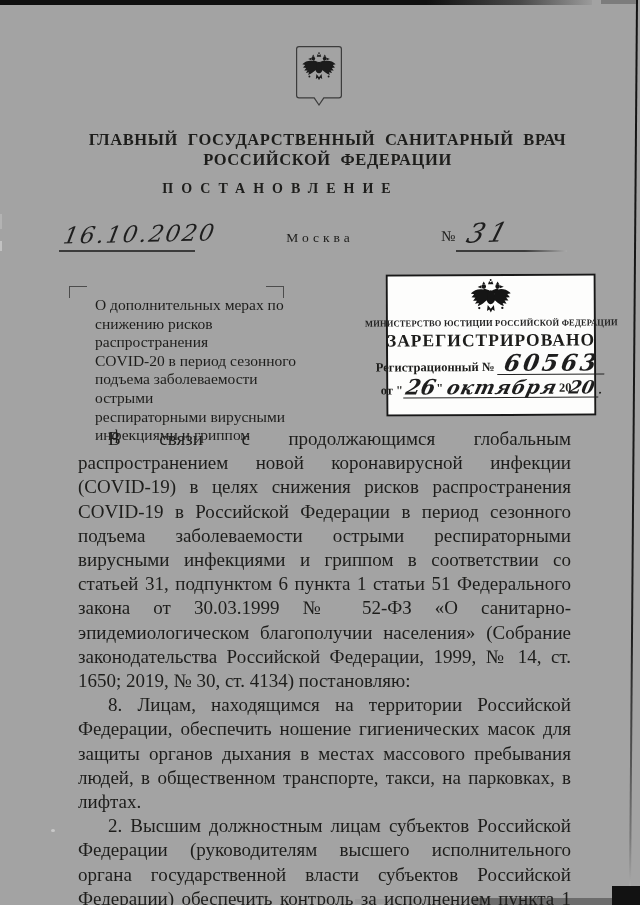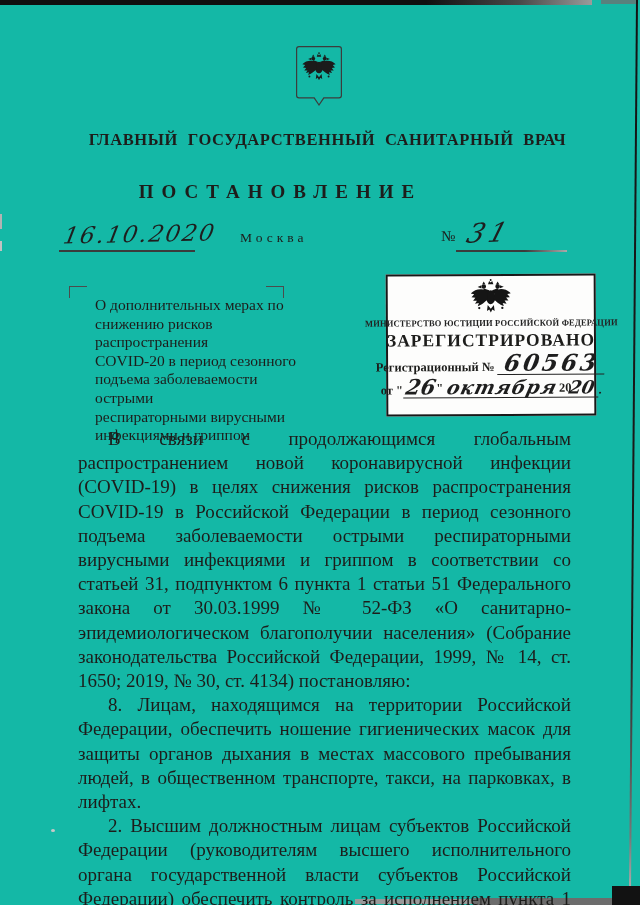--- a/index.html
+++ b/index.html
@@ -1,17 +1,17 @@
 <!DOCTYPE html>
 <html><head>
 <meta charset="utf-8">
 <style>
   html,body{margin:0;padding:0;background:#e8e8e8;}
   .page{
-    position:relative;width:640px;height:905px;background:#14b8a6;
+    position:relative;width:640px;height:905px;background:#a3a3a3;
     font-family:"Liberation Serif","DejaVu Serif",serif;color:#1d1d1b;
     overflow:hidden;margin:0 auto;
   }
   
   .art-top{position:absolute;left:0;top:0;width:592px;height:5px;
     background:linear-gradient(90deg,#101010 0%,#101010 72%,#4a4a4a 88%,#9b9b9b 100%);}
   .art-top2{position:absolute;left:601px;top:0;width:37px;height:4px;background:#6f6f6f;opacity:.75;}
   .art-right{position:absolute;left:636px;top:0;width:2.4px;height:910px;
     background:linear-gradient(180deg,#131313 0%,#1c1c1c 70%,#777 92%,#c2c2c2 100%);
     transform:rotate(0.45deg);transform-origin:top left;}
@@ -20,27 +20,27 @@
   .art-corner{position:absolute;left:612px;top:886px;width:28px;height:19px;background:#121212;}
   .art-speck1{position:absolute;left:0;top:214px;width:2px;height:15px;background:#b3b3b3;}
   .art-speck2{position:absolute;left:0;top:241px;width:2px;height:10px;background:#c2c2c2;}
   .art-speck3{position:absolute;left:51px;top:829px;width:4px;height:3px;background:#c8c8c8;border-radius:50%;}
   
   .emblem{position:absolute;left:295px;top:45px;width:48px;height:64px;color:#1b1b1b;}
   
   .authority{position:absolute;left:0;top:130px;width:640px;padding-left:15px;box-sizing:border-box;
     text-align:center;font-weight:bold;font-size:16.5px;line-height:20px;letter-spacing:.6px;word-spacing:5px;}
   .doctype{position:absolute;left:0;top:181px;width:553px;padding-left:8px;box-sizing:border-box;
-    text-align:center;font-weight:bold;font-size:19px;letter-spacing:8px;}
+    text-align:center;font-weight:bold;font-size:14px;letter-spacing:8px;}
   
   .hw{font-family:"DejaVu Serif","Liberation Serif",serif;font-style:italic;display:inline-block;color:#1e1e1e;}
   .meta-date{position:absolute;left:64px;top:221px;font-size:23px;letter-spacing:2px;
     transform:skewX(-12deg) rotate(-1.2deg);}
   .u-date{position:absolute;left:59px;top:250px;width:136px;height:1.6px;background:#3b3b3b;}
-  .meta-city{position:absolute;left:240px;top:230px;width:160px;
+  .meta-city{position:absolute;left:240px;top:230px;width:160px;text-align:center;
     font-size:13.5px;letter-spacing:4px;}
   .meta-no{position:absolute;left:441px;top:228px;font-size:15px;}
   .meta-num{position:absolute;left:468px;top:217px;font-size:27px;letter-spacing:4px;
     transform:skewX(-18deg) rotate(-2deg);}
   .u-num{position:absolute;left:456px;top:250px;width:111px;height:1.6px;
     background:linear-gradient(90deg,#3b3b3b 0%,#3b3b3b 62%,#a9a9a9 100%);}
   
   .corner-tl{position:absolute;left:69px;top:286px;width:17px;height:11px;
     border-left:1.6px solid #4c4c4c;border-top:1.6px solid #4c4c4c;}
   .corner-tr{position:absolute;left:266px;top:286px;width:17px;height:11px;
@@ -107,20 +107,21 @@
   <div class="art-speck2"></div>
   <div class="art-speck3"></div>
 
   <svg class="emblem" viewBox="0 0 120 160">
     <path d="M10 4 H110 Q116 4 116 10 V126 Q116 132 110 132 H72 L60 150 L48 132 H10 Q4 132 4 126 V10 Q4 4 10 4 Z" fill="none" stroke="#3c3c3c" stroke-width="3"></path>
     <use href="#eagle" x="12" y="14" width="96" height="88"></use>
   </svg>
 
   <div class="authority">
     <div>ГЛАВНЫЙ ГОСУДАРСТВЕННЫЙ САНИТАРНЫЙ ВРАЧ</div>
+    <div>РОССИЙСКОЙ ФЕДЕРАЦИИ</div>
   </div>
   <div class="doctype">ПОСТАНОВЛЕНИЕ</div>
 
   <div class="hw meta-date">16.10.2020</div>
   <div class="u-date"></div>
   <div class="meta-city">Москва</div>
   <div class="meta-no">№</div>
   <div class="hw meta-num">31</div>
   <div class="u-num"></div>
 

